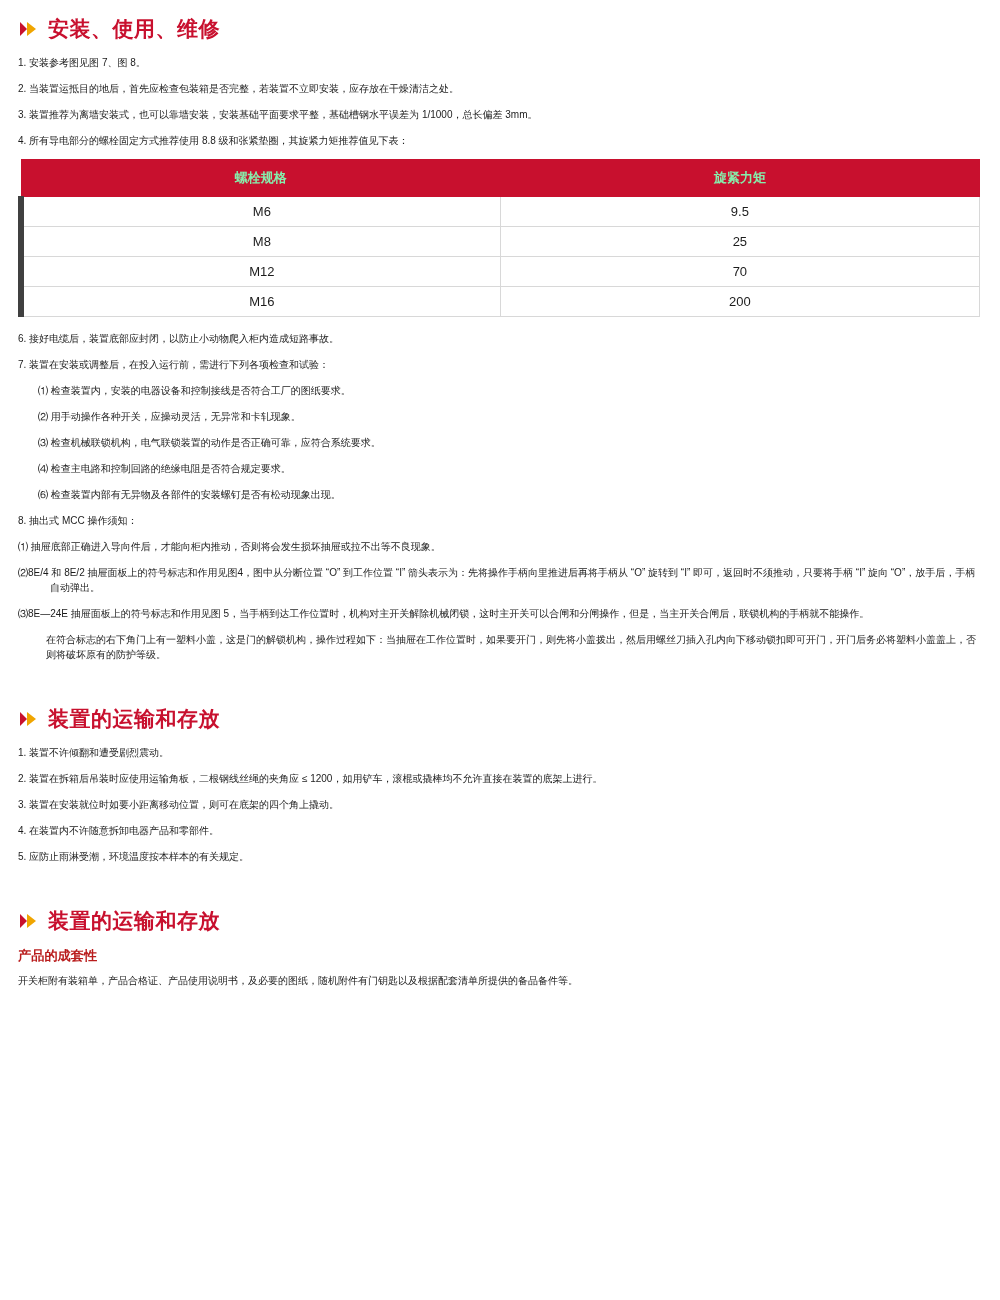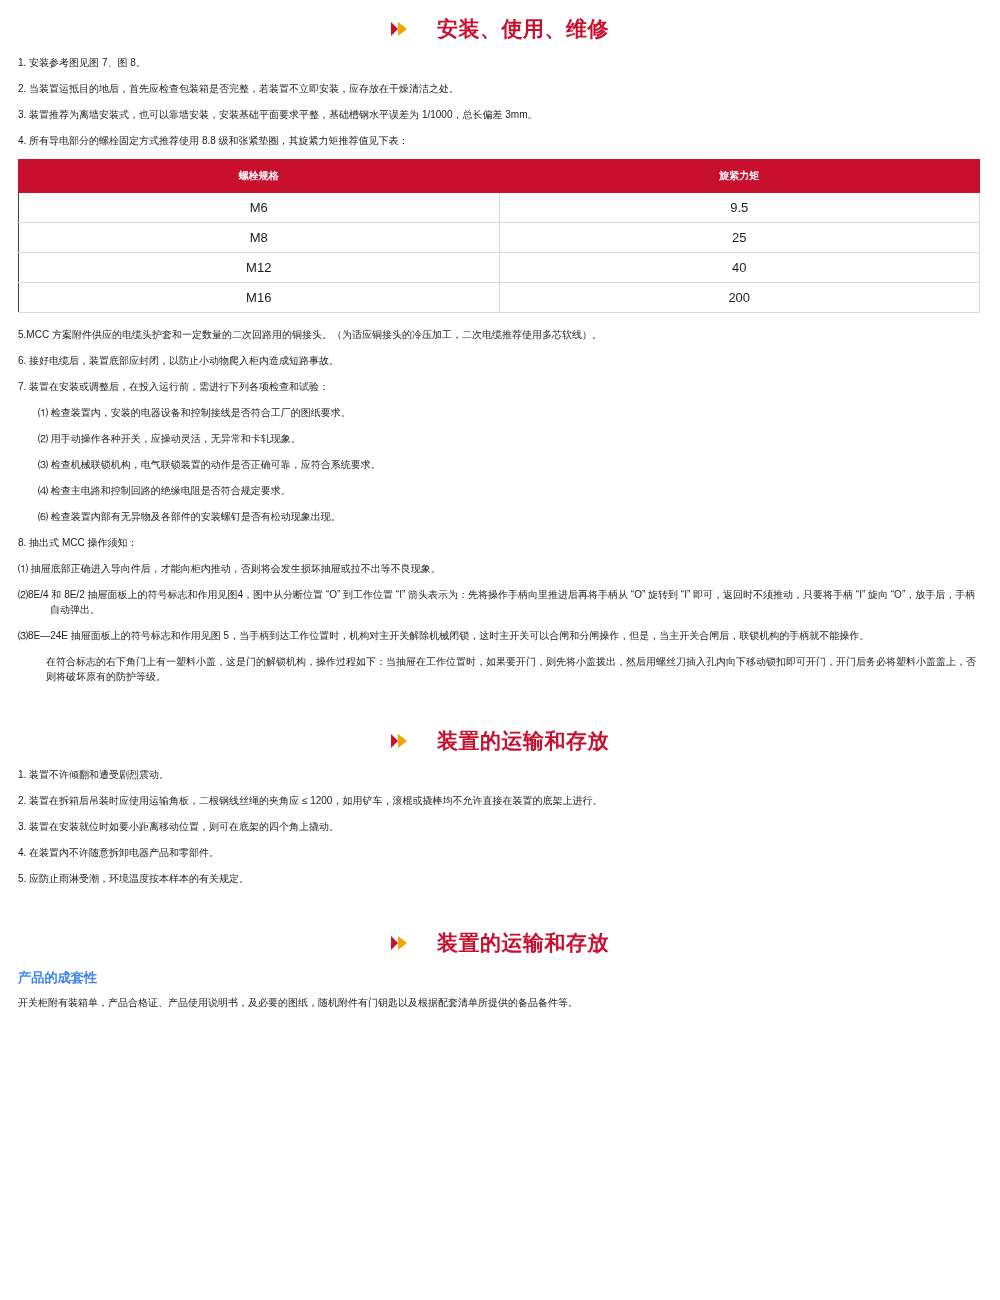--- a/index.html
+++ b/index.html
@@ -21,23 +21,22 @@
     padding: 0;
     box-sizing: border-box;
   }
   .content {
     padding: 18px 20px 0 18px;
   }
   
   .section-head {
     display: flex;
     align-items: center;
-    gap: 28px;
+    gap: 10px;
     margin: 0 0 16px 0;
-    justify-content: center;
   }
   .section-head.spaced {
     margin-top: 46px;
   }
   .flag-icon {
     width: 20px;
     height: 20px;
     flex: 0 0 auto;
     display: block;
   }
@@ -71,42 +70,42 @@
   }
   
   table.spec {
     width: 100%;
     border-collapse: collapse;
     margin: 10px 0 14px 0;
     table-layout: fixed;
   }
   table.spec th {
     background: #c8102e;
-    color: #ffffff;
-    font-size: 10px;
+    color: #86efac;
+    font-size: 13px;
     font-weight: bold;
     padding: 9px 0;
     text-align: center;
     border: 1px solid #c8102e;
   }
   table.spec td {
     font-size: 13px;
     text-align: center;
     padding: 7px 0;
     border: 1px solid #d8d8d8;
     color: #1c1c1c;
   }
   table.spec tr td:first-child {
-    border-left: 1px solid #404040;
+    border-left: 6px solid #404040;
   }
   .sub-head {
     font-size: 13.2px;
     font-weight: bold;
     margin: 0 0 8px 0;
-    color: #3b82f6;
+    color: #b91c1c;
   }
 </style>
 </head>
 <body>
 
 <div class="page">
   <div class="content">
 
     <div class="section-head">
       <svg class="flag-icon" viewBox="0 0 20 20">
@@ -132,30 +131,29 @@
         <tr>
           <td>M6</td>
           <td>9.5</td>
         </tr>
         <tr>
           <td>M8</td>
           <td>25</td>
         </tr>
         <tr>
           <td>M12</td>
-          <td>40</td>
+          <td>70</td>
         </tr>
         <tr>
           <td>M16</td>
           <td>200</td>
         </tr>
       </tbody>
     </table>
 
-    <p class="line">5.MCC 方案附件供应的电缆头护套和一定数量的二次回路用的铜接头。（为适应铜接头的冷压加工，二次电缆推荐使用多芯软线）。</p>
     <p class="line">6. 接好电缆后，装置底部应封闭，以防止小动物爬入柜内造成短路事故。</p>
     <p class="line">7. 装置在安装或调整后，在投入运行前，需进行下列各项检查和试验：</p>
 
     <p class="line indent1">⑴ 检查装置内，安装的电器设备和控制接线是否符合工厂的图纸要求。</p>
     <p class="line indent1">⑵ 用手动操作各种开关，应操动灵活，无异常和卡轧现象。</p>
     <p class="line indent1">⑶ 检查机械联锁机构，电气联锁装置的动作是否正确可靠，应符合系统要求。</p>
     <p class="line indent1">⑷ 检查主电路和控制回路的绝缘电阻是否符合规定要求。</p>
     <p class="line indent1">⑹ 检查装置内部有无异物及各部件的安装螺钉是否有松动现象出现。</p>
 
     <p class="line">8. 抽出式 MCC 操作须知：</p>

